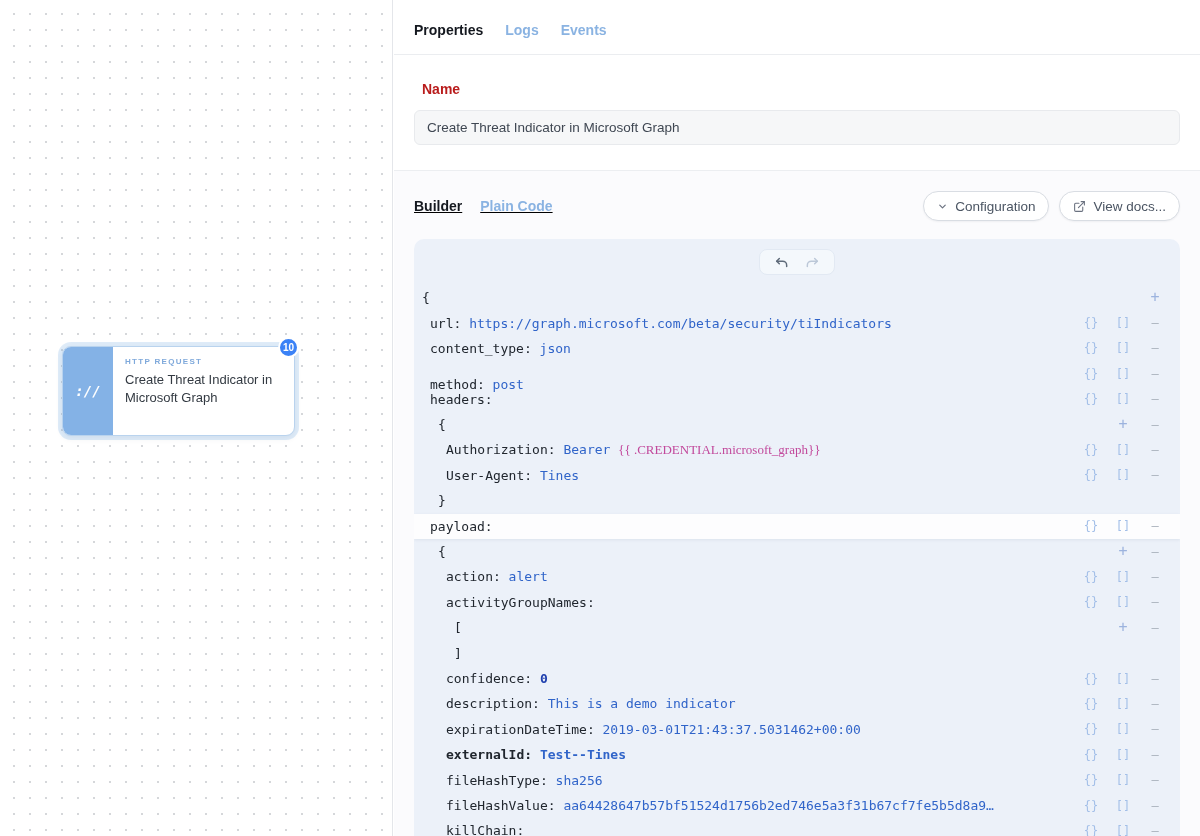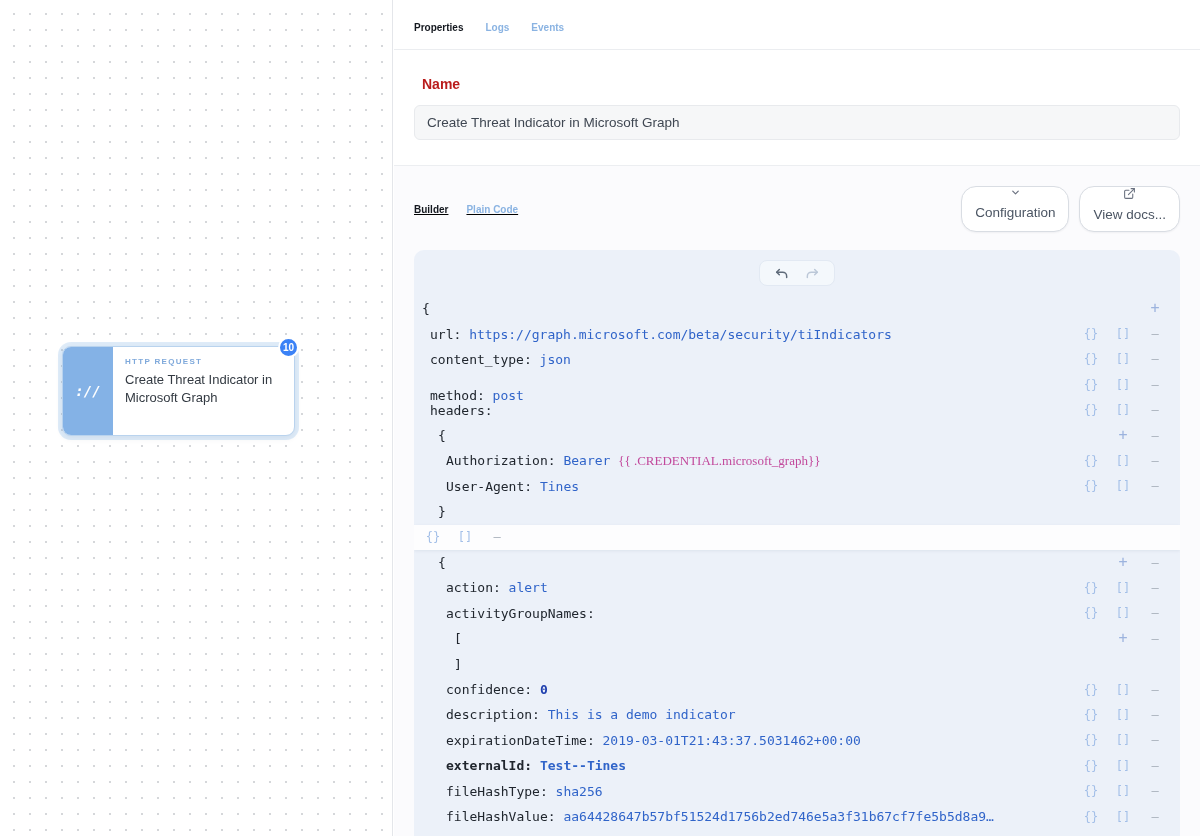--- a/index.html
+++ b/index.html
@@ -31,41 +31,40 @@
   .node-title { font-size:13px; color:#333a42; line-height:1.35; width:164px; }
   .node-badge {
     position:absolute; top:-10px; right:-5px; width:21px; height:21px; border-radius:50%;
     background:#3b82f6; border:2px solid #fff; color:#fff; font-size:10px; font-weight:700;
     display:flex; align-items:center; justify-content:center;
   }
 
   
   .panel { position:absolute; left:394px; top:0; right:0; bottom:0; background:#fff; display:flex; flex-direction:column; }
   .tabs { display:flex; gap:22px; align-items:baseline; padding:22px 20px 16px; }
-  .tab { font-size:10px; font-weight:600; color:#8ab3e2; cursor:pointer; }
+  .tab { font-size:14px; font-weight:600; color:#8ab3e2; cursor:pointer; }
   .tab.active { color:#14181f; font-weight:700; }
   .hr { height:1px; background:#ebedf0; flex:0 0 1px; }
 
   .name-section { padding:26px 20px 0; }
   .field-label { font-size:14px; font-weight:700; color:#b91c1c;padding-left:8px; }
   .text-input {
     margin-top:13px; height:35px; background:#f6f7f8; border:1px solid #e8eaed; border-radius:6px;
     display:flex; align-items:center; padding:0 12px; font-size:13.5px; color:#3f4752;
   }
 
   .section2 { flex:1; display:flex; flex-direction:column; margin-top:25px; border-top:1px solid #eceef1; background:#fbfbfd; padding:0 20px; min-height:0; }
   .builder-header { display:flex; align-items:center; justify-content:space-between; padding:20px 0 18px; }
   .builder-tabs { display:flex; gap:18px; align-items:baseline;text-decoration:underline; }
   .header-buttons { display:flex; gap:10px; }
   .pill {
-    display:flex; align-items:center; gap:7px; height:46px; padding:0 13px;
+    display:flex; align-items:center; gap:7px; height:30px; padding:0 13px;
     background:#fff; border:1px solid #d9dde3; border-radius:15px;
     font-family:"Liberation Sans", sans-serif; font-size:13.5px; color:#4b5563; cursor:pointer;
     box-shadow:0 1px 2px rgba(16,24,40,0.05);
-    flex-direction:column;
   }
   .pill svg { display:block; }
 
   
   .editor { flex:1; background:#ecf1f9; border-radius:10px 10px 0 0; padding-top:10px; overflow:hidden; min-height:0; }
   .undo-redo {
     width:76px; height:26px; margin:0 auto 10px; background:#f4f8fc; border:1px solid #e2e9f3;
     border-radius:8px; display:flex; align-items:center; justify-content:center; gap:14px;
   }
   .undo-redo .undo { color:#5f6b7a; cursor:pointer; display:flex; }
@@ -227,20 +226,21 @@
             </div>
             <div class="code-line">
               <span class="line-text" style="padding-left: 16px;"><span class="k">}</span></span>
               <span class="controls">
                 <span class="slot"></span>
                 <span class="slot"></span>
                 <span class="slot"></span>
               </span>
             </div>
             <div class="code-line highlight">
+              <span class="line-text" style="padding-left: 8px;"><span class="k">payload:</span></span>
               <span class="controls">
                 <span class="slot ctl-obj">{}</span>
                 <span class="slot ctl-arr">[]</span>
                 <span class="slot ctl-rem">—</span>
               </span>
             </div>
             <div class="code-line">
               <span class="line-text" style="padding-left: 16px;"><span class="k">{</span></span>
               <span class="controls">
                 <span class="slot"></span>

